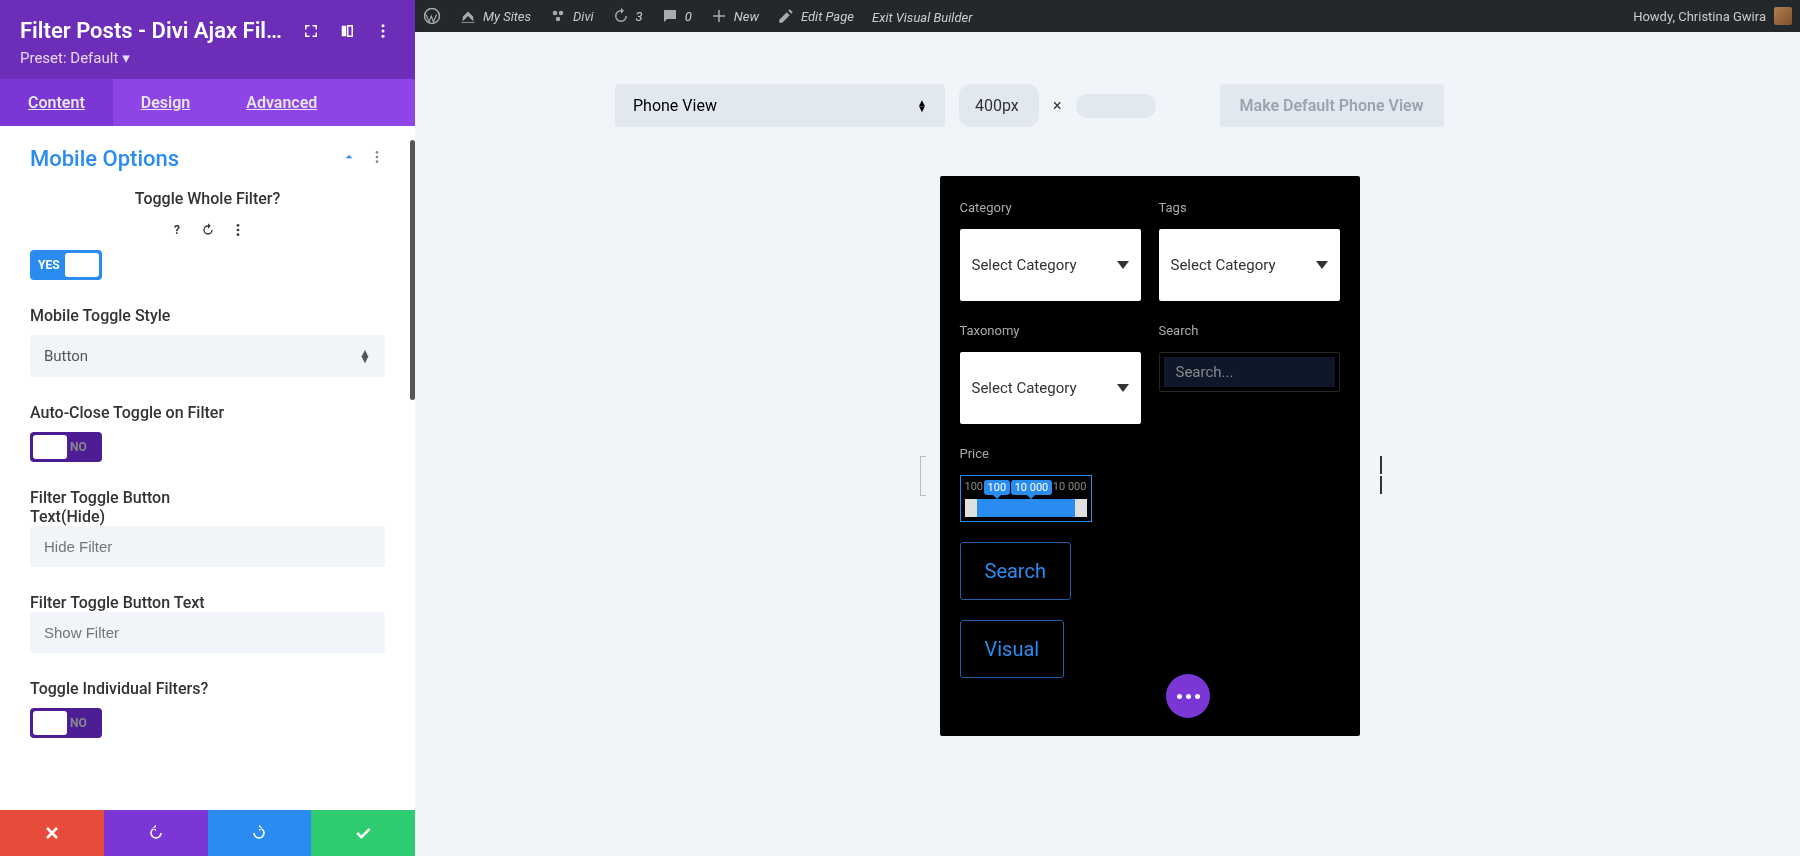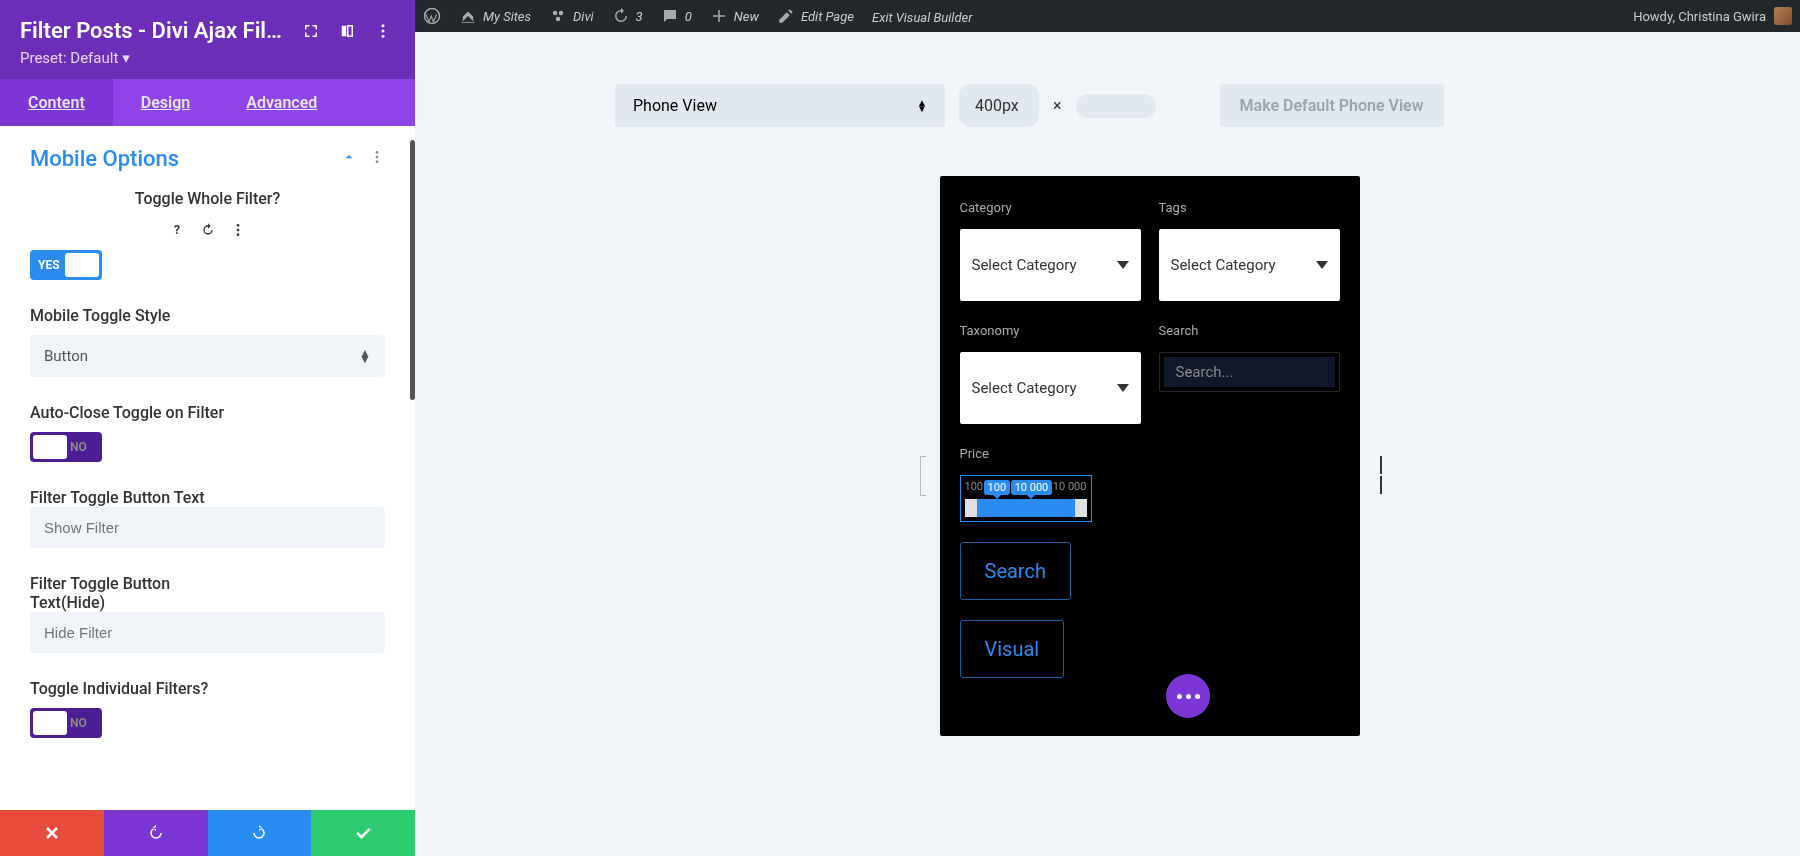--- a/index.html
+++ b/index.html
@@ -242,27 +242,27 @@
 
     <div class="sp-field">
       <div class="sp-label">Auto-Close Toggle on Filter</div>
       <div class="toggle off" style="margin-top:10px;">
         <span class="knob"></span>
         <span class="tlabel">NO</span>
       </div>
     </div>
 
     <div class="sp-field">
+      <div class="sp-label" style="max-width:160px">Filter Toggle Button Text(Hide)</div>
+      <input class="sp-text" placeholder="Hide Filter" style="">
+    </div>
+
+    <div class="sp-field">
       <div class="sp-label">Filter Toggle Button Text</div>
       <input class="sp-text" placeholder="Show Filter" style="">
-    </div>
-
-    <div class="sp-field">
-      <div class="sp-label" style="max-width:160px">Filter Toggle Button Text(Hide)</div>
-      <input class="sp-text" placeholder="Hide Filter" style="">
     </div>
 
     <div class="sp-field">
       <div class="sp-label">Toggle Individual Filters?</div>
       <div class="toggle off" style="margin-top:10px;">
         <span class="knob"></span>
         <span class="tlabel">NO</span>
       </div>
     </div>
   </div>

